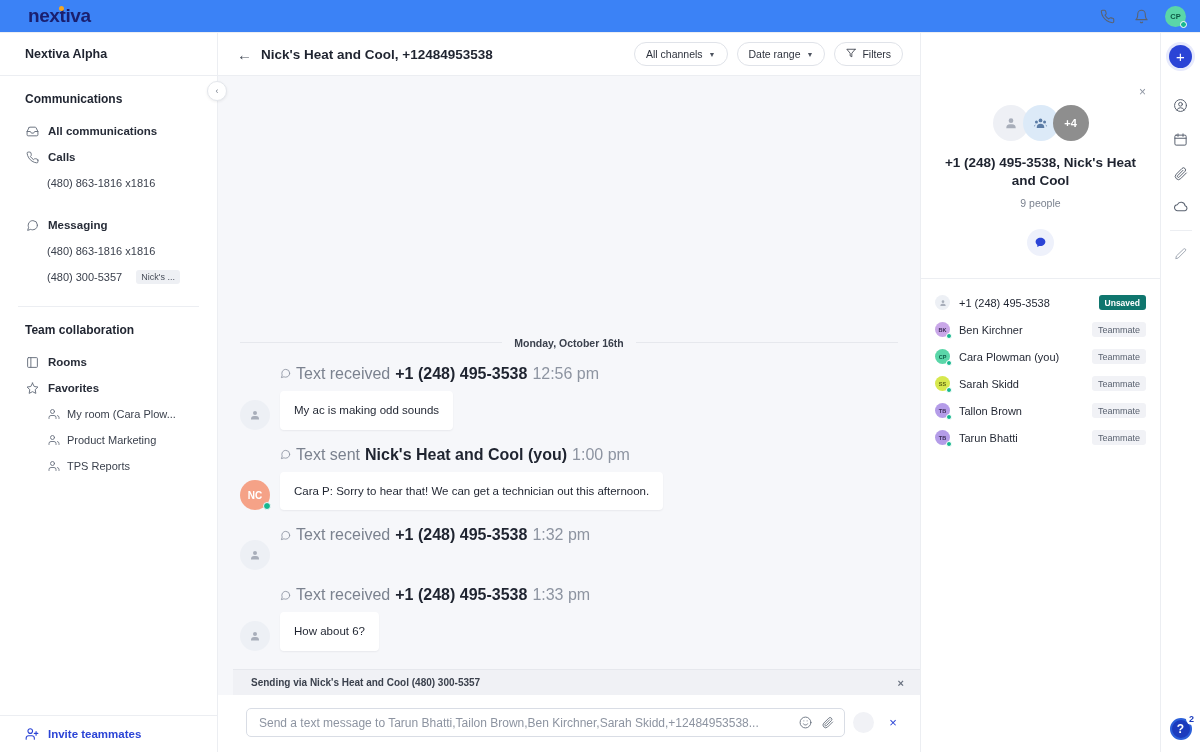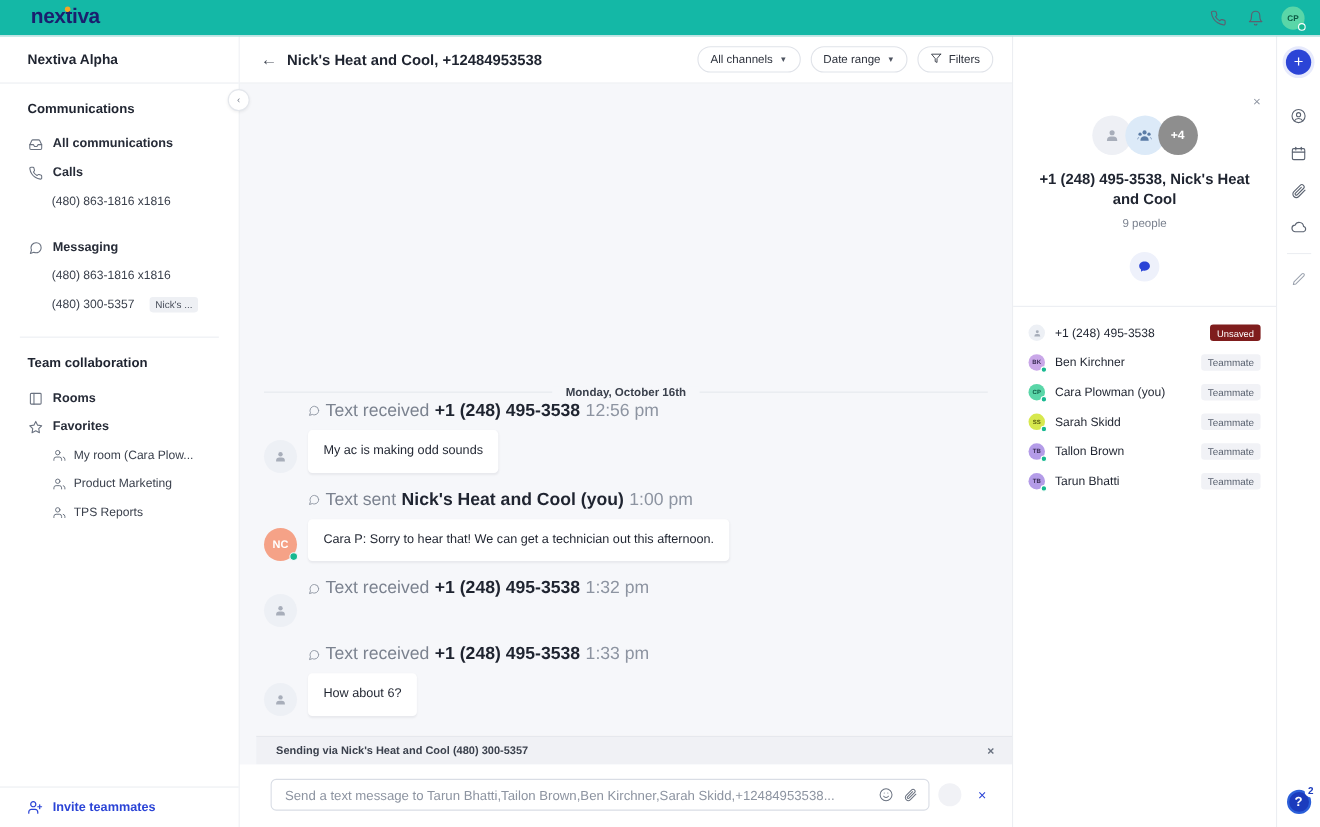--- a/index.html
+++ b/index.html
@@ -7,21 +7,21 @@
   html, body {
     width: 1200px; height: 752px;
     font-family: "Liberation Sans", sans-serif;
     background: #ffffff; overflow: hidden;
     -webkit-font-smoothing: antialiased;
   }
   .app { position: relative; width: 1200px; height: 752px; display: flex; flex-direction: column; }
 
   
   .topbar {
-    height: 33px; min-height: 33px; background: #14b8a6;
+    height: 33px; min-height: 33px; background: #3b82f6;
     display: flex; align-items: center; justify-content: space-between;
     padding: 0 14px 0 28px; border-bottom: 1px solid #eceef2; position: relative; z-index: 30;
   }
   .logo { font-size: 19px; font-weight: 700; color: #1a1f6e; letter-spacing: -0.4px; position: relative; }
   .logo .dot { position: absolute; width: 5px; height: 5px; border-radius: 50%; background: #f5a623; top: 1px; left: 31px; }
   .topbar-right { display: flex; align-items: center; gap: 14px; }
   .tb-icon { width: 20px; height: 20px; display: flex; align-items: center; justify-content: center; cursor: pointer; color: #5a6270; }
   .me-avatar {
     width: 21px; height: 21px; border-radius: 50%;
     background: #5ad6a8; color: #0d5a44; font-size: 7.5px; font-weight: 700;
@@ -80,21 +80,21 @@
   .conv-title { font-size: 13.5px; font-weight: 700; color: #1f2430; white-space: nowrap; }
   .chips { display: flex; align-items: center; gap: 9px; }
   .chip {
     border: 1px solid #e0e3e9; border-radius: 13px; height: 24px; padding: 0 11px;
     display: flex; align-items: center; gap: 6px; font-size: 10.5px; color: #2d323d;
     background: #fff; cursor: pointer; white-space: nowrap;
   }
   .chip .caret { font-size: 7px; color: #4d535f; }
 
   .messages { flex: 1; overflow: hidden; position: relative; display: flex; flex-direction: column; justify-content: flex-end; padding-bottom: 12px; }
-  .day-sep { position: relative; text-align: center; margin: 0 0 0 0; padding: 0 22px; }
+  .day-sep { position: relative; text-align: center; margin: 0 0 14px 0; padding: 0 22px; }
   .day-sep .line { position: absolute; left: 22px; right: 22px; top: 50%; height: 1px; background: #e6e8ed; }
   .day-sep span {
     position: relative; background: #f6f7fa; padding: 0 12px;
     font-size: 10.5px; color: #3b414d; font-weight: 700;
   }
   .msg { display: flex; gap: 10px; padding: 0 22px; margin-bottom: 16px; }
   .msg-avatar-col { width: 30px; flex-shrink: 0; display: flex; align-items: flex-end; padding-top: 14px; }
   .av {
     width: 30px; height: 30px; border-radius: 50%; display: flex; align-items: center; justify-content: center;
     font-size: 10px; font-weight: 700; position: relative; flex-shrink: 0;
@@ -157,21 +157,21 @@
   .people { padding: 10px 14px 0 14px; }
   .person { display: flex; align-items: center; gap: 9px; height: 27px; cursor: pointer; }
   .p-av {
     width: 15px; height: 15px; border-radius: 50%; flex-shrink: 0; position: relative;
     display: flex; align-items: center; justify-content: center;
     font-size: 5.5px; font-weight: 700; color: #3a2c55;
   }
   .p-av .pres { position: absolute; right: -2px; bottom: -2px; width: 6.5px; height: 6.5px; border-radius: 50%; background: #17b890; border: 1.2px solid #fff; }
   .p-av.ghost { background: #edf0f5; color: #a8aeba; }
   .p-name { flex: 1; font-size: 11px; color: #1f2430; white-space: nowrap; overflow: hidden; text-overflow: ellipsis; }
-  .badge-unsaved { background: #7f1d1d; color: #fff; font-size: 8.5px; font-weight: 400; border-radius: 3px; padding: 2.5px 6px; }
+  .badge-unsaved { background: #0f766e; color: #fff; font-size: 8.5px; font-weight: 700; border-radius: 3px; padding: 2.5px 6px; }
   .badge-mate { background: #f1f2f6; color: #5a6270; font-size: 9px; border-radius: 3px; padding: 2.5px 6px; }
 
   
   .rail {
     width: 40px; min-width: 40px; background: #fff; border-left: 1px solid #eceef2;
     display: flex; flex-direction: column; align-items: center; padding-top: 12px; gap: 0; position: relative;
   }
   .rail-plus {
     width: 23px; height: 23px; border-radius: 50%; background: #2b44d6; color: #fff;
     display: flex; align-items: center; justify-content: center; font-size: 15px; cursor: pointer;

